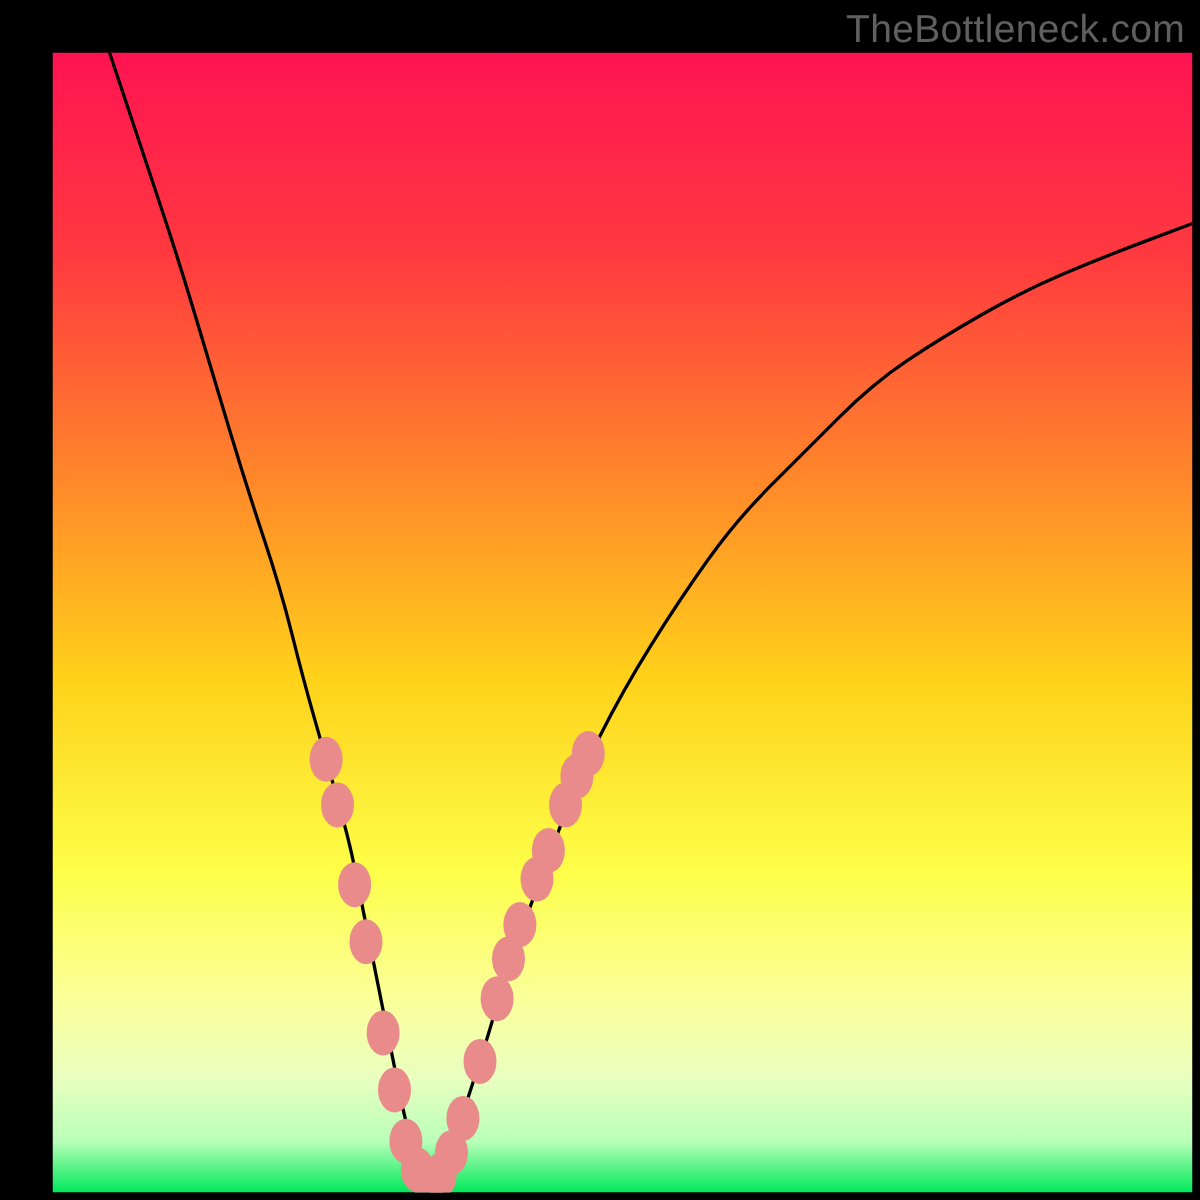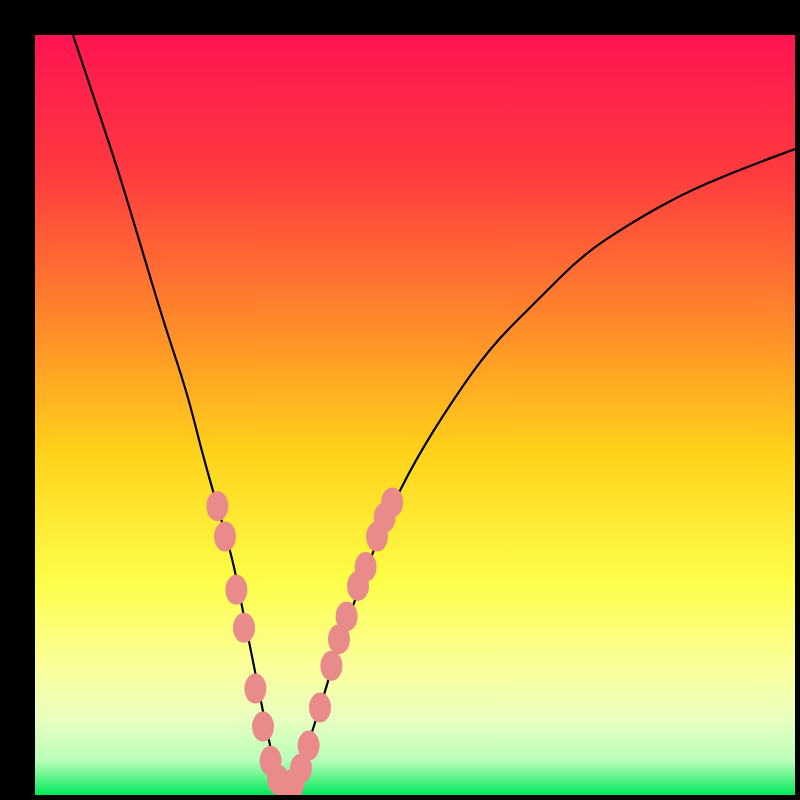--- a/index.html
+++ b/index.html
@@ -30,20 +30,21 @@
     font-weight: 400;
     letter-spacing: 0.2px;
     user-select: none;
   }
   svg { display: block; }
 </style>
 </head>
 <body>
 
 <div class="frame">
+  <div class="watermark">TheBottleneck.com</div>
   <div class="plot">
     <svg id="chart-svg" width="760" height="760" viewBox="0 0 760 760" preserveAspectRatio="none">
       <defs>
         <linearGradient id="bg-grad" x1="0" y1="0" x2="0" y2="1">
             <stop offset="0%" stop-color="#ff1452"></stop>
             <stop offset="18%" stop-color="#ff3a3f"></stop>
             <stop offset="38%" stop-color="#ff8a2a"></stop>
             <stop offset="55.00000000000001%" stop-color="#ffd21a"></stop>
             <stop offset="72%" stop-color="#fdff4a"></stop>
             <stop offset="83%" stop-color="#fbff9a"></stop>

